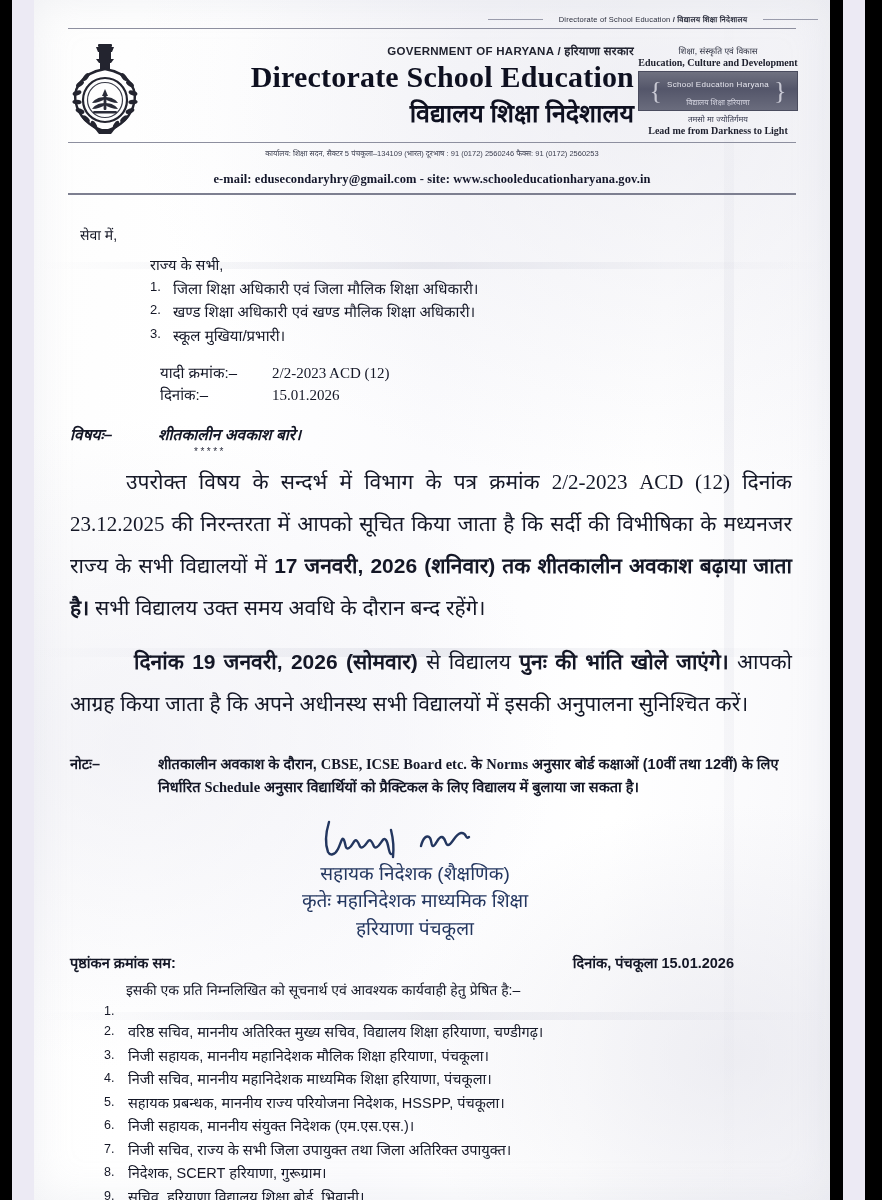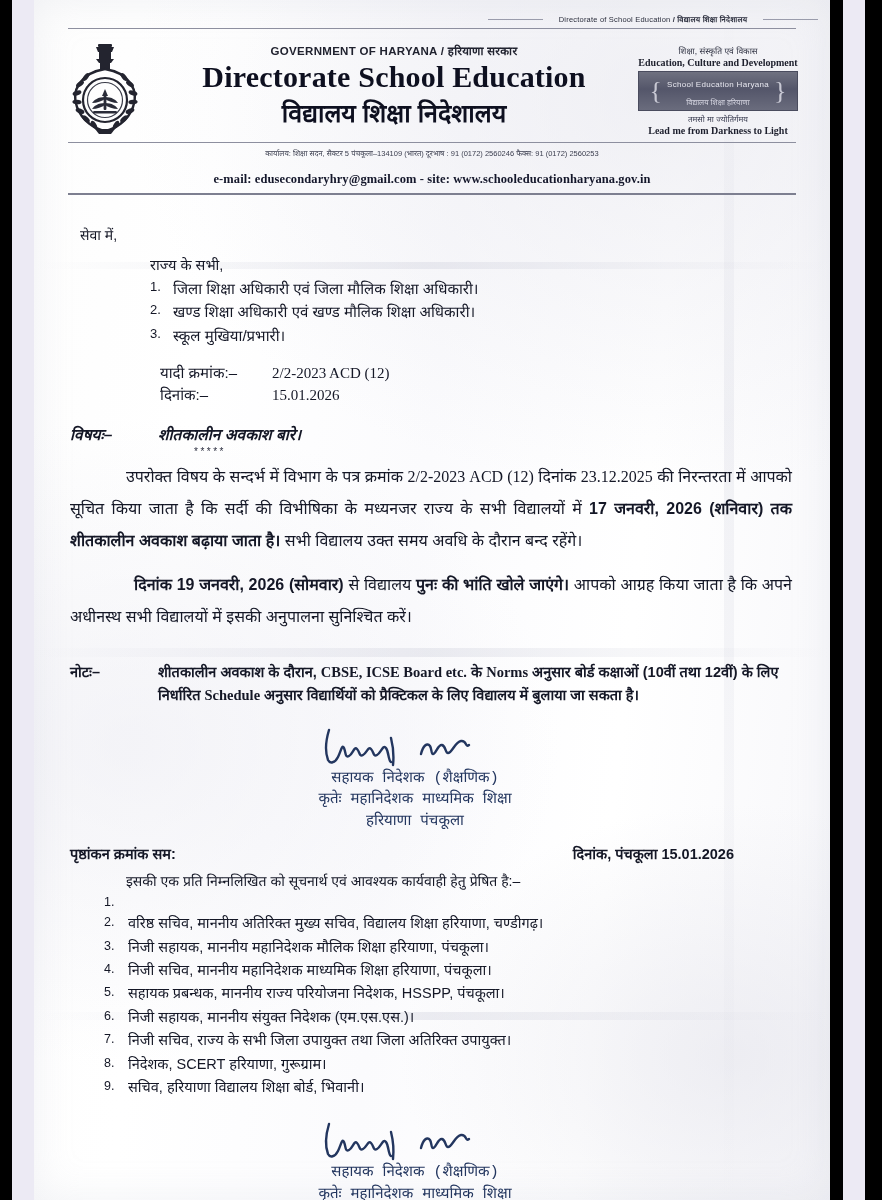--- a/index.html
+++ b/index.html
@@ -95,21 +95,21 @@
     align-items: flex-start;
     padding: 6px 0 0 0;
   }
 
   
   .emblem { width: 92px; flex: 0 0 92px; padding-top: 4px; }
   .emblem svg { display: block; }
 
   .head-center {
     flex: 1;
-    text-align: center;
+    text-align: right;
     padding-top: 8px;
   }
   .gov-line {
     font-family: "Liberation Sans", sans-serif;
     font-size: 11.5px;
     font-weight: 700;
     letter-spacing: .3px;
     color: #20222f;
   }
   .dept-en {
@@ -216,21 +216,21 @@
   }
   .subject .lbl { width: 88px; flex: 0 0 88px; }
   .stars {
     margin: 1px 0 0 126px;
     font-size: 10px;
     letter-spacing: 2.5px;
     color: #2a2d3e;
   }
 
   .para {
-    font-size: 16px;
+    font-size: 21px;
     line-height: 2.0;
     text-align: justify;
     margin: 4px 4px 0 2px;
   }
   .para.first { text-indent: 56px; }
   .para.second { text-indent: 64px; margin-top: 12px; }
   .para b { font-weight: 700; }
   .para .num-en { font-family: "Liberation Serif", serif; }
 
   .note {
@@ -241,21 +241,21 @@
     line-height: 1.62;
   }
   .note .lbl { width: 88px; flex: 0 0 88px; }
   .note .txt { flex: 1; }
   .note .en { font-family: "Liberation Serif", serif; font-weight: 700; }
 
   
   .sign-block { margin-top: 16px; text-align: center; padding-right: 34px; }
   .sign-block.lower { margin-top: 18px; }
   .sig-svg { display: block; margin: 0 auto; }
-  .sig-line { font-size: 15px; line-height: 1.45; color: #23365f; font-family: Liberation Mono, monospace; }
+  .sig-line { font-size: 19px; line-height: 1.45; color: #23365f; font-family: Liberation Sans, sans-serif; }
 
   .endorse {
     display: flex;
     justify-content: space-between;
     align-items: baseline;
     margin: 10px 2px 0 2px;
     font-size: 14.5px;
     font-weight: 700;
   }
   .endorse .right { padding-right: 60px; }

